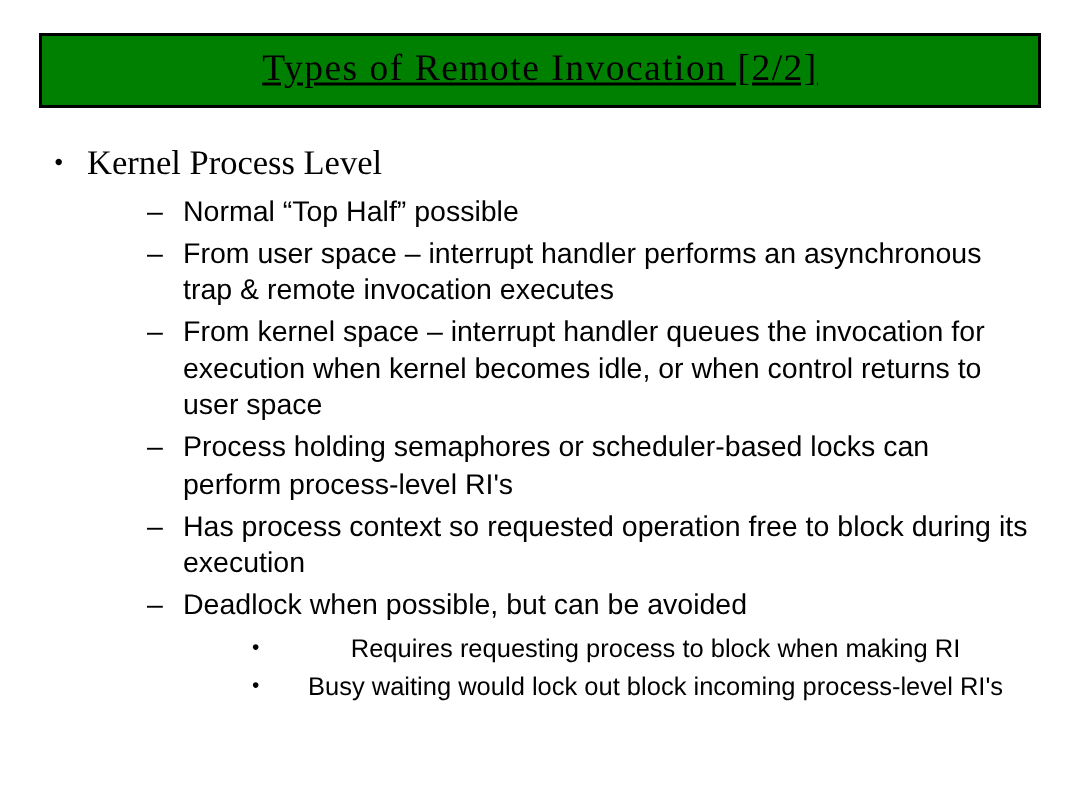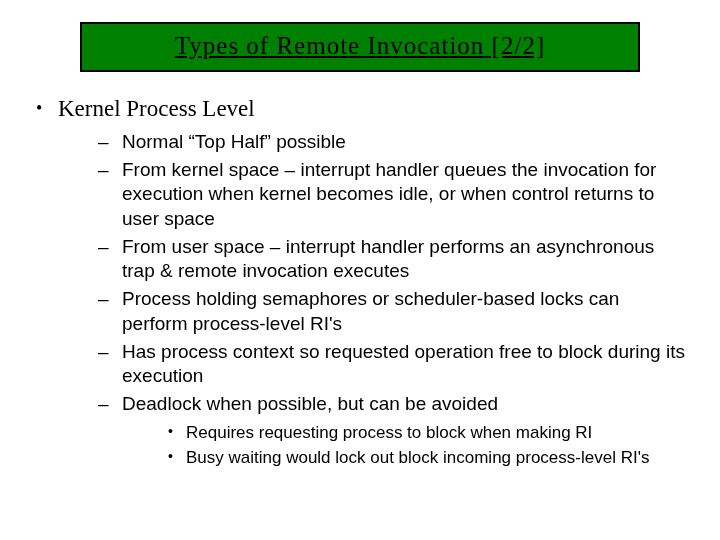--- a/index.html
+++ b/index.html
@@ -6,21 +6,21 @@
     body {
       width: 720px;
       height: 540px;
       background: #ffffff;
       font-family: Georgia, "Times New Roman", serif;
       color: #000;
       overflow: hidden;
     }
     .title-box {
       margin: 22px auto 24px auto;
-      width: 560px;
+      width: 668px;
       background: #008000;
       border: 2px solid #000;
       padding: 8px 16px 10px 16px;
       text-align: center;
     }
     .title-text {
       font-size: 25px;
       text-decoration: underline;
       letter-spacing: 1px;
       font-family: Georgia, "Times New Roman", serif;
@@ -68,20 +68,21 @@
       list-style: none;
       margin: 4px 0 0 44px;
     }
     .l3 > li {
       position: relative;
       padding-left: 20px;
       font-size: 17px;
       line-height: 1.4;
       font-family: Helvetica, Arial, sans-serif;
       margin-bottom: 2px;
+      text-align: center;
     }
     .l3 > li::before {
       content: "•";
       position: absolute;
       left: 2px;
       top: 1px;
       font-size: 14px;
     }
   </style>
 </head>
@@ -90,22 +91,22 @@
 <div class="title-box">
   <span class="title-text">Types of Remote Invocation  [2/2]</span>
 </div>
 
 <div class="content">
   <ul class="l1">
     <li>
       <span>Kernel Process Level</span>
       <ul class="l2">
         <li><span>Normal “Top Half” possible</span></li>
+        <li><span>From user space – interrupt handler performs an asynchronous trap &amp; remote invocation executes</span></li>
         <li><span>From kernel space – interrupt handler queues the invocation for execution when kernel becomes idle, or when control returns to user space</span></li>
-        <li><span>From user space – interrupt handler performs an asynchronous trap &amp; remote invocation executes</span></li>
         <li><span>Process holding semaphores or scheduler-based locks can perform process-level RI's</span></li>
         <li><span>Has process context so requested operation free to block during its execution</span></li>
         <li>
           <span>Deadlock when possible, but can be avoided</span>
           <ul class="l3">
             <li><span>Requires requesting process to block when making RI</span></li>
             <li><span>Busy waiting would lock out block incoming process-level RI's</span></li>
           </ul>
         </li>
       </ul>

